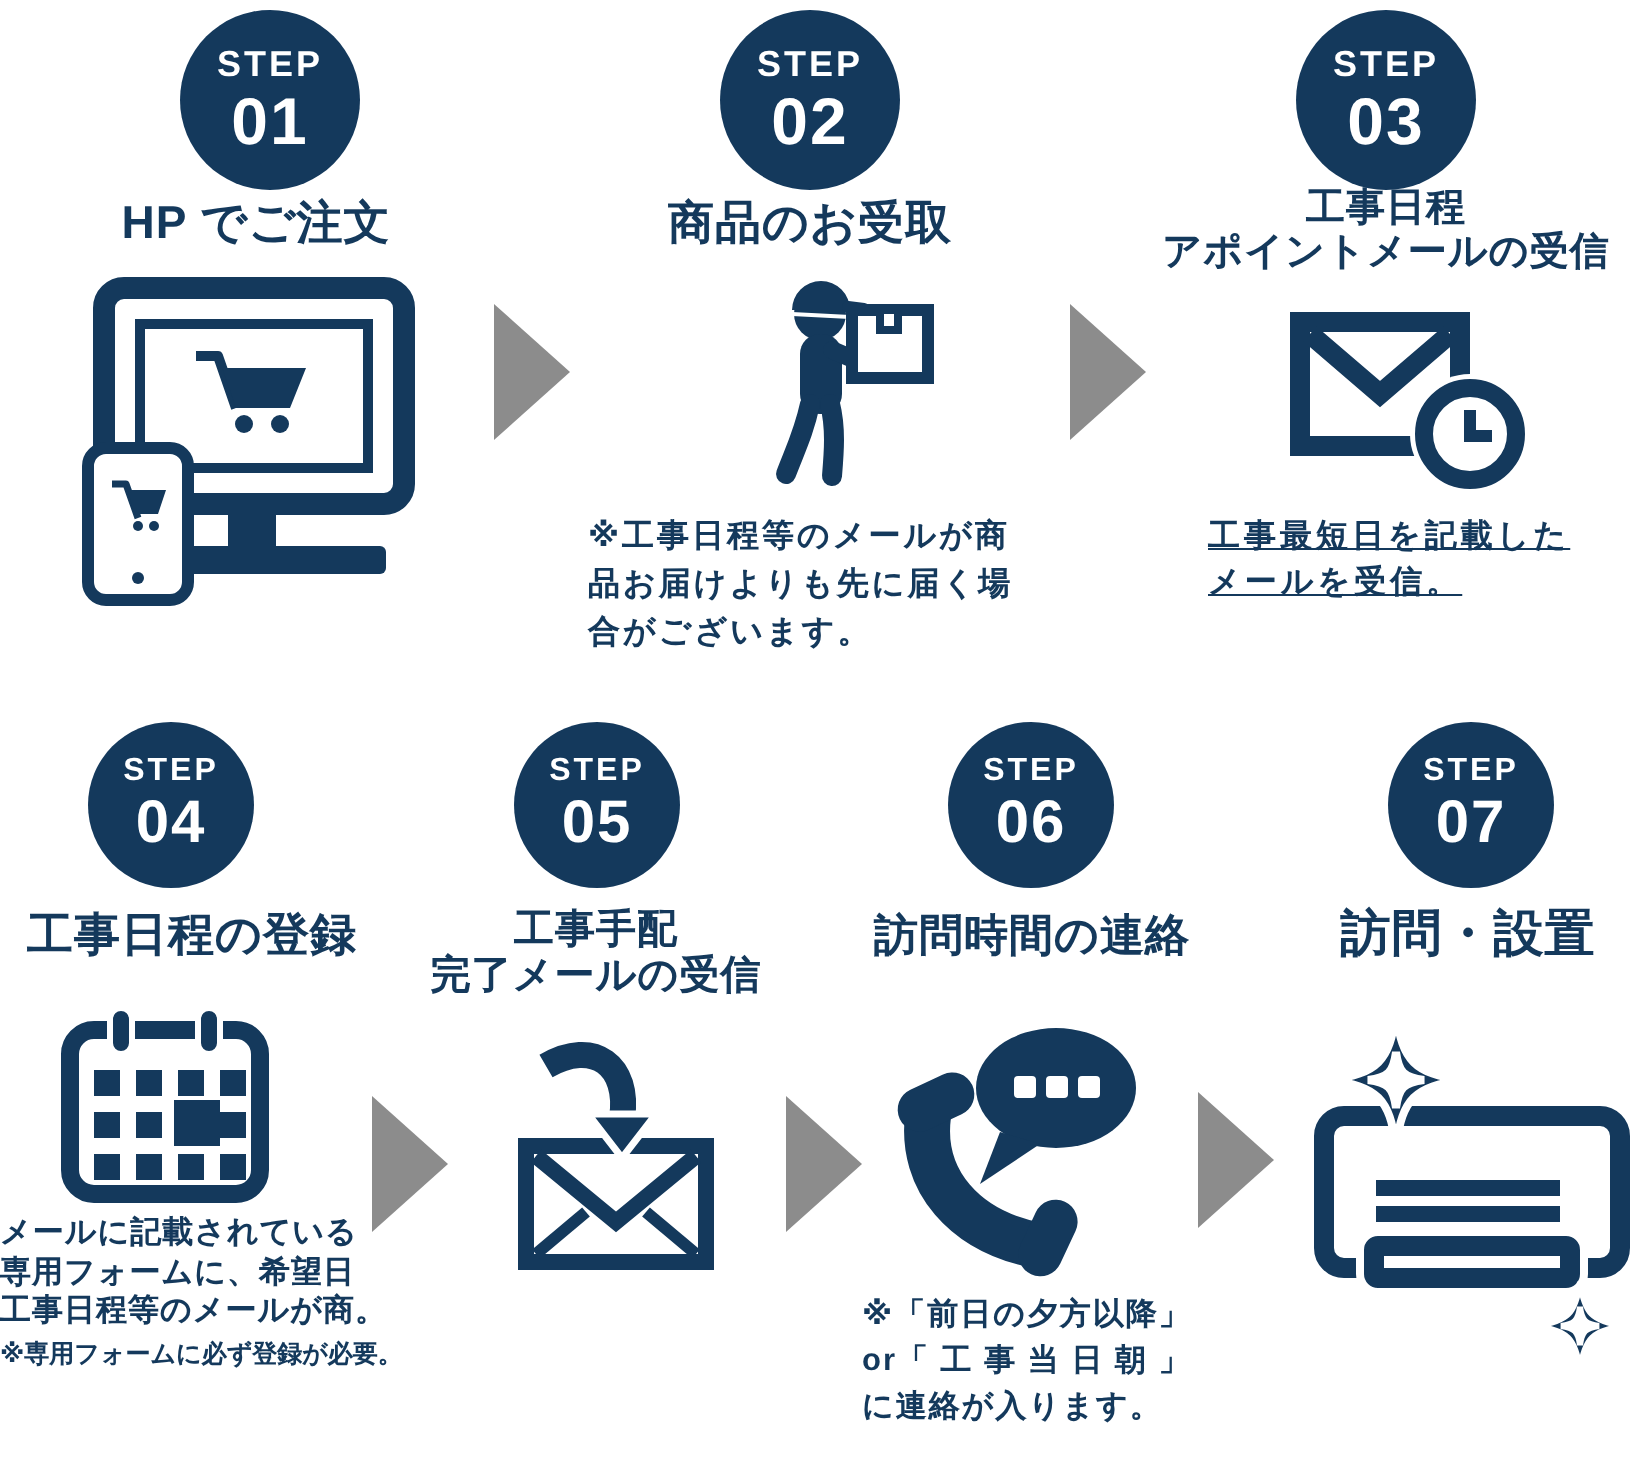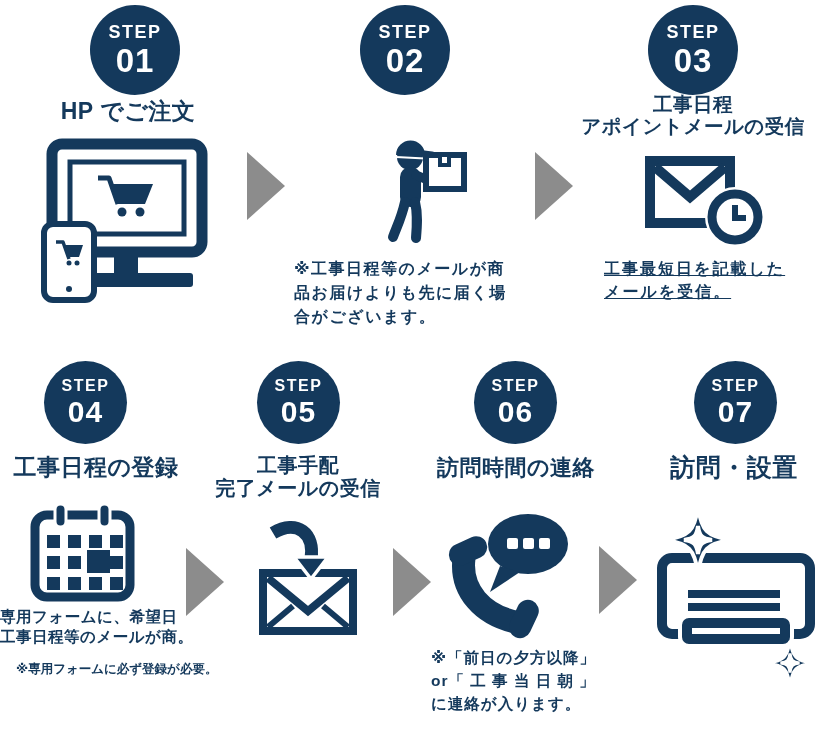--- a/index.html
+++ b/index.html
@@ -60,20 +60,23 @@
       <circle cx="39" cy="125" r="2.5" fill="#14395C"></circle>
       <circle cx="31" cy="151" r="3" fill="#14395C"></circle>
     </svg>
   </div>
   <div class="arrow" style="left:247px;top:152px;"></div>
 
   <div class="badge b1" style="left:360px;">
     <div class="t">STEP</div>
     <div class="n">02</div>
   </div>
+  <div class="title" style="left:295px;top:98px;width:220px;font-size:23px;">
+    <div>商品のお受取</div>
+  </div>
   <div class="icon" style="left:380px;top:140px;">
     <svg width="88" height="104" viewBox="0 0 88 104">
       <circle cx="30" cy="17" r="13" fill="#14395C"></circle>
       <path d="M16,15 a14.5,14.5 0 0 1 29,0 z" fill="#14395C"></path>
       <rect x="41" y="10" width="14" height="6" rx="3" fill="#14395C" transform="rotate(8 41 13)"></rect>
       <line x1="16" y1="17" x2="45" y2="18.5" stroke="#fff" stroke-width="2"></line>
       <rect x="20" y="27" width="21" height="40" rx="10" fill="#14395C"></rect>
       <path d="M36,35 L57,44" stroke="#14395C" stroke-width="9" stroke-linecap="round" fill="none"></path>
       <path d="M25,62 C22,76 18,84 13,97" stroke="#14395C" stroke-width="10" stroke-linecap="round" fill="none"></path>
       <path d="M35,62 C38,74 37,86 36,98" stroke="#14395C" stroke-width="10" stroke-linecap="round" fill="none"></path>
@@ -132,23 +135,24 @@
         <rect x="57" y="48" width="23" height="23"></rect>
           <rect x="80" y="54" width="13" height="13"></rect>
         <rect x="17" y="75" width="13" height="13"></rect>
           <rect x="38" y="75" width="13" height="13"></rect>
         <rect x="59" y="75" width="13" height="13"></rect>
           <rect x="80" y="75" width="13" height="13"></rect>
       </g>
     </svg>
   </div>
   <div class="note" style="left:0px;top:607px;width:198px;font-size:15.5px;line-height:19.5px;letter-spacing:0.5px;">
+    <div>メールに記載されている</div>
     <div>専用フォームに、希望日</div>
     <div>工事日程等のメールが商。</div>
-    <div class="subnote" style="font-size:12.5px;margin-top:14px;letter-spacing:0;padding-left:16px;">※専用フォームに必ず登録が必要。</div>
+    <div class="subnote" style="font-size:12.5px;margin-top:2px;letter-spacing:0;">※専用フォームに必ず登録が必要。</div>
   </div>
   <div class="arrow" style="left:186px;top:548px;"></div>
 
   <div class="badge b2" style="left:257px;">
     <div class="t">STEP</div>
     <div class="n">05</div>
   </div>
   <div class="title" style="left:205px;top:454px;width:186px;font-size:20px;">
     <div>工事手配</div>
     <div>完了メールの受信</div>

